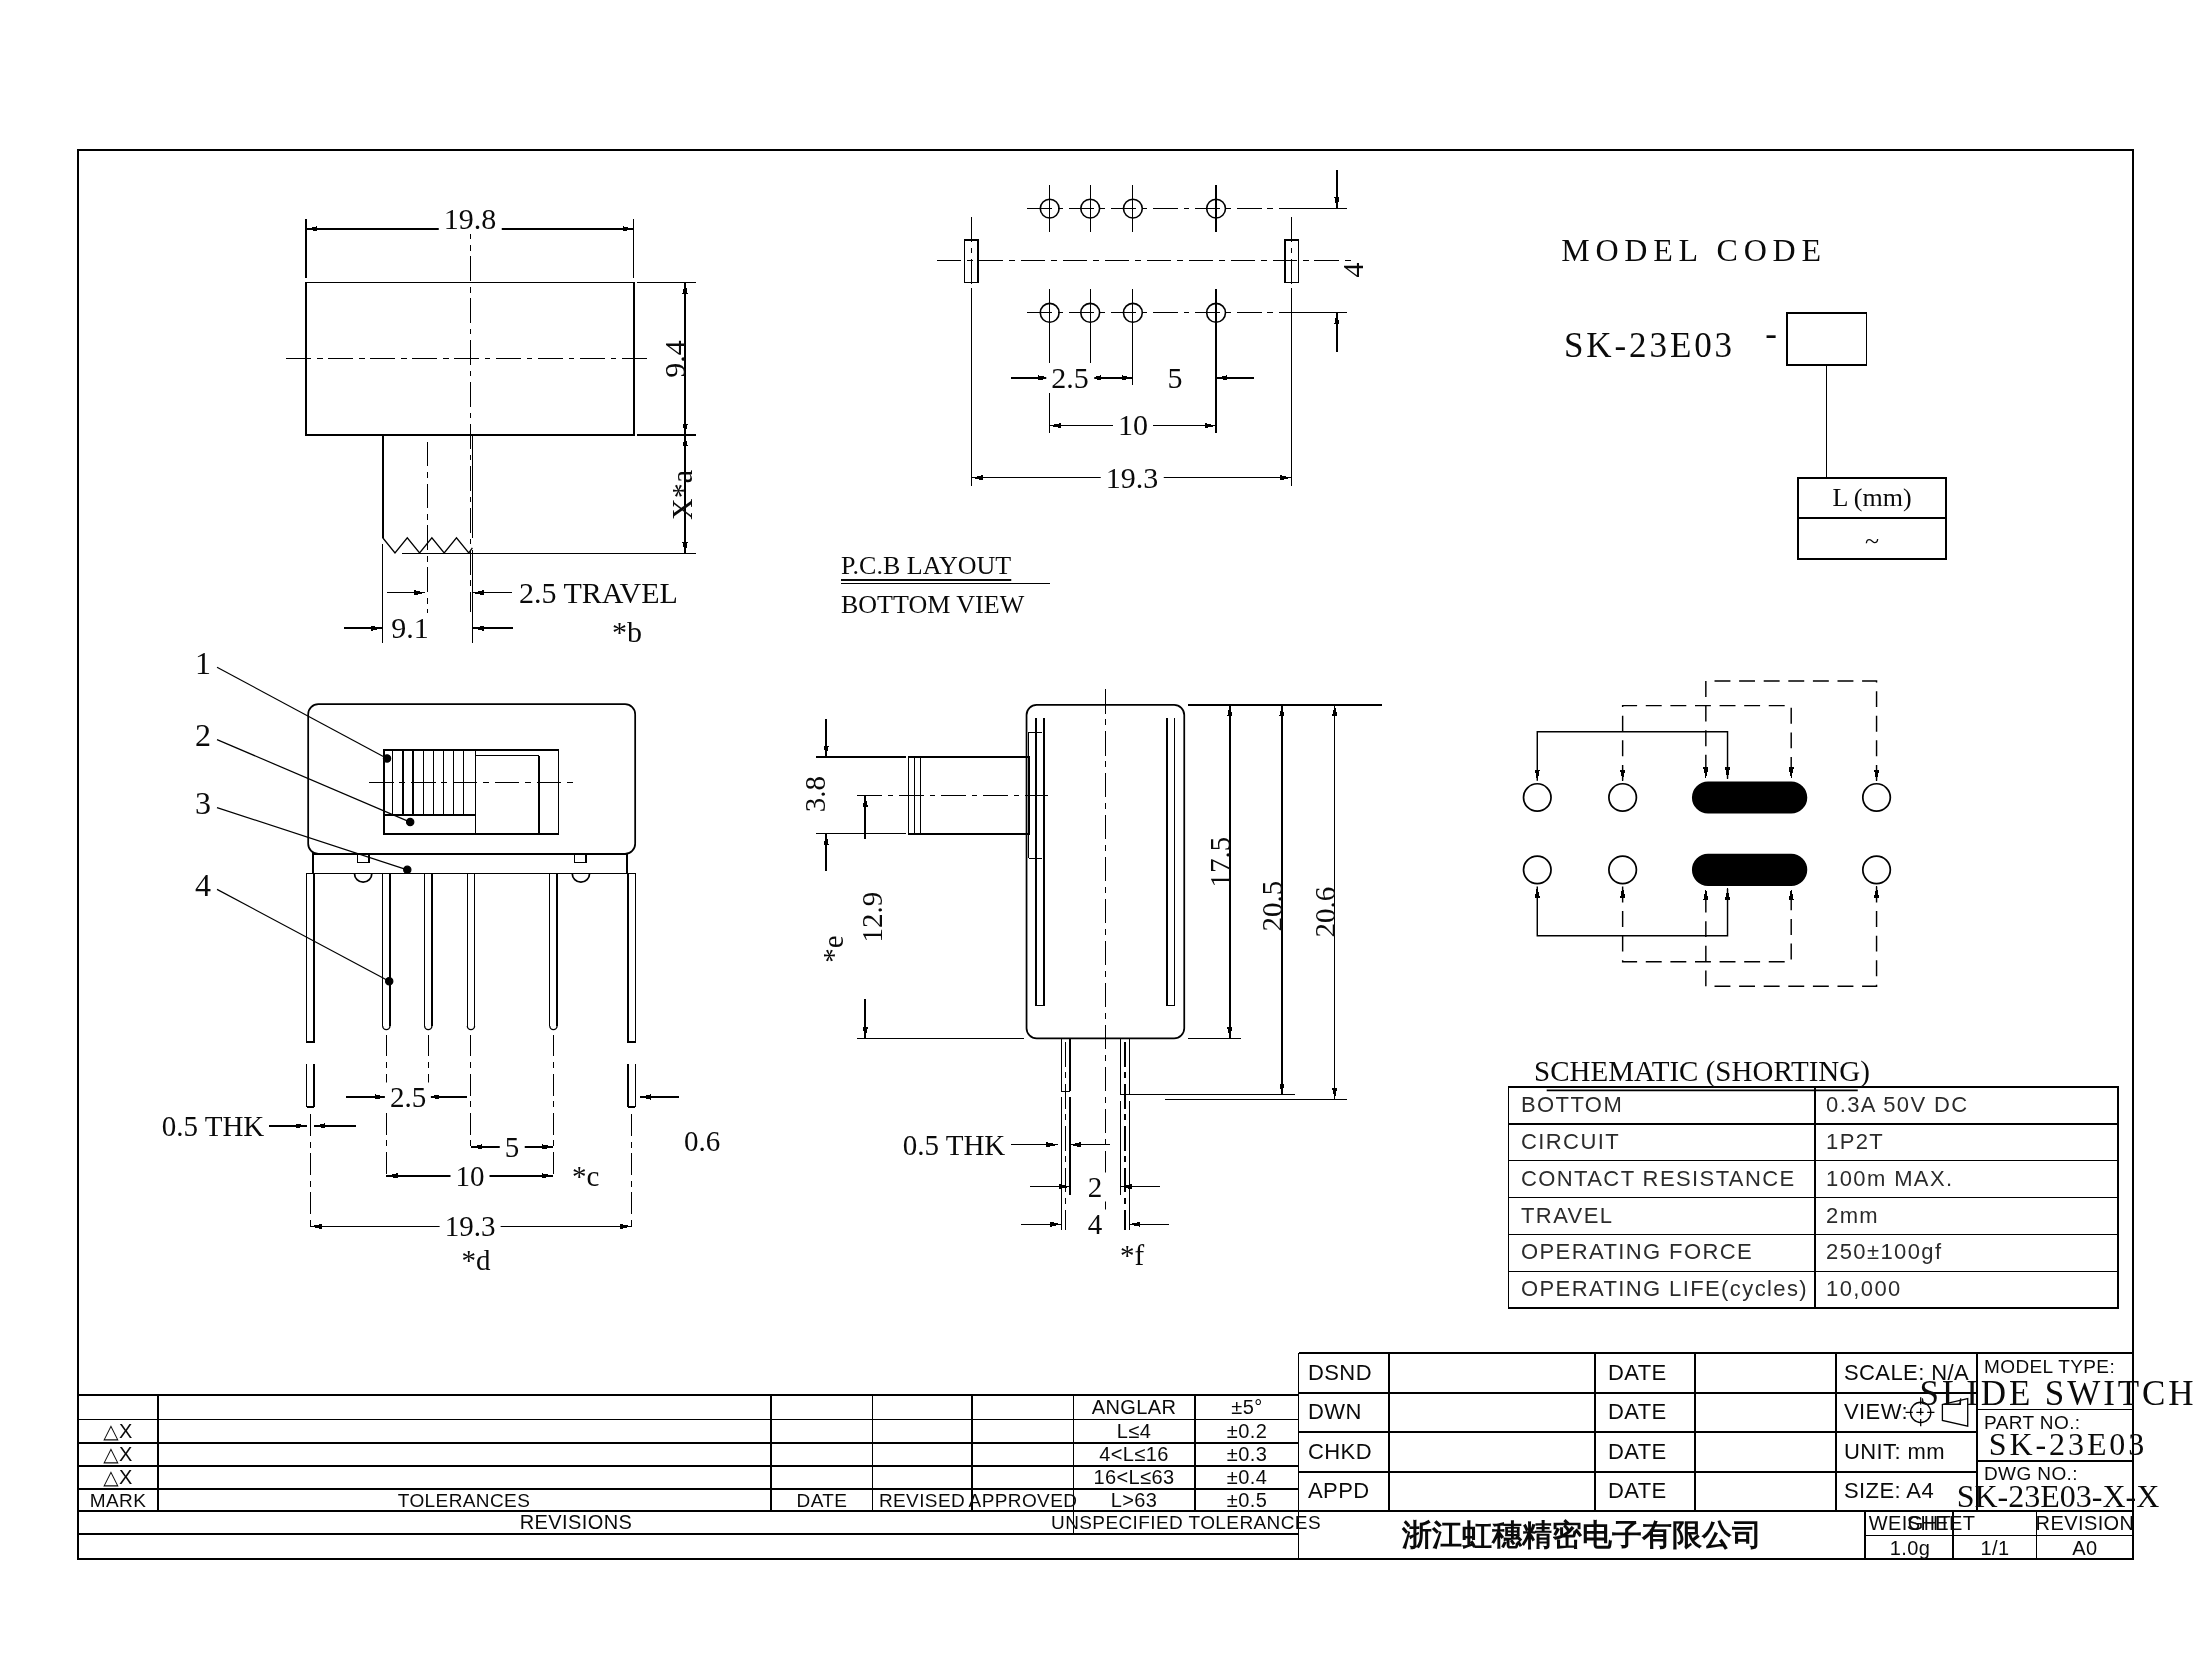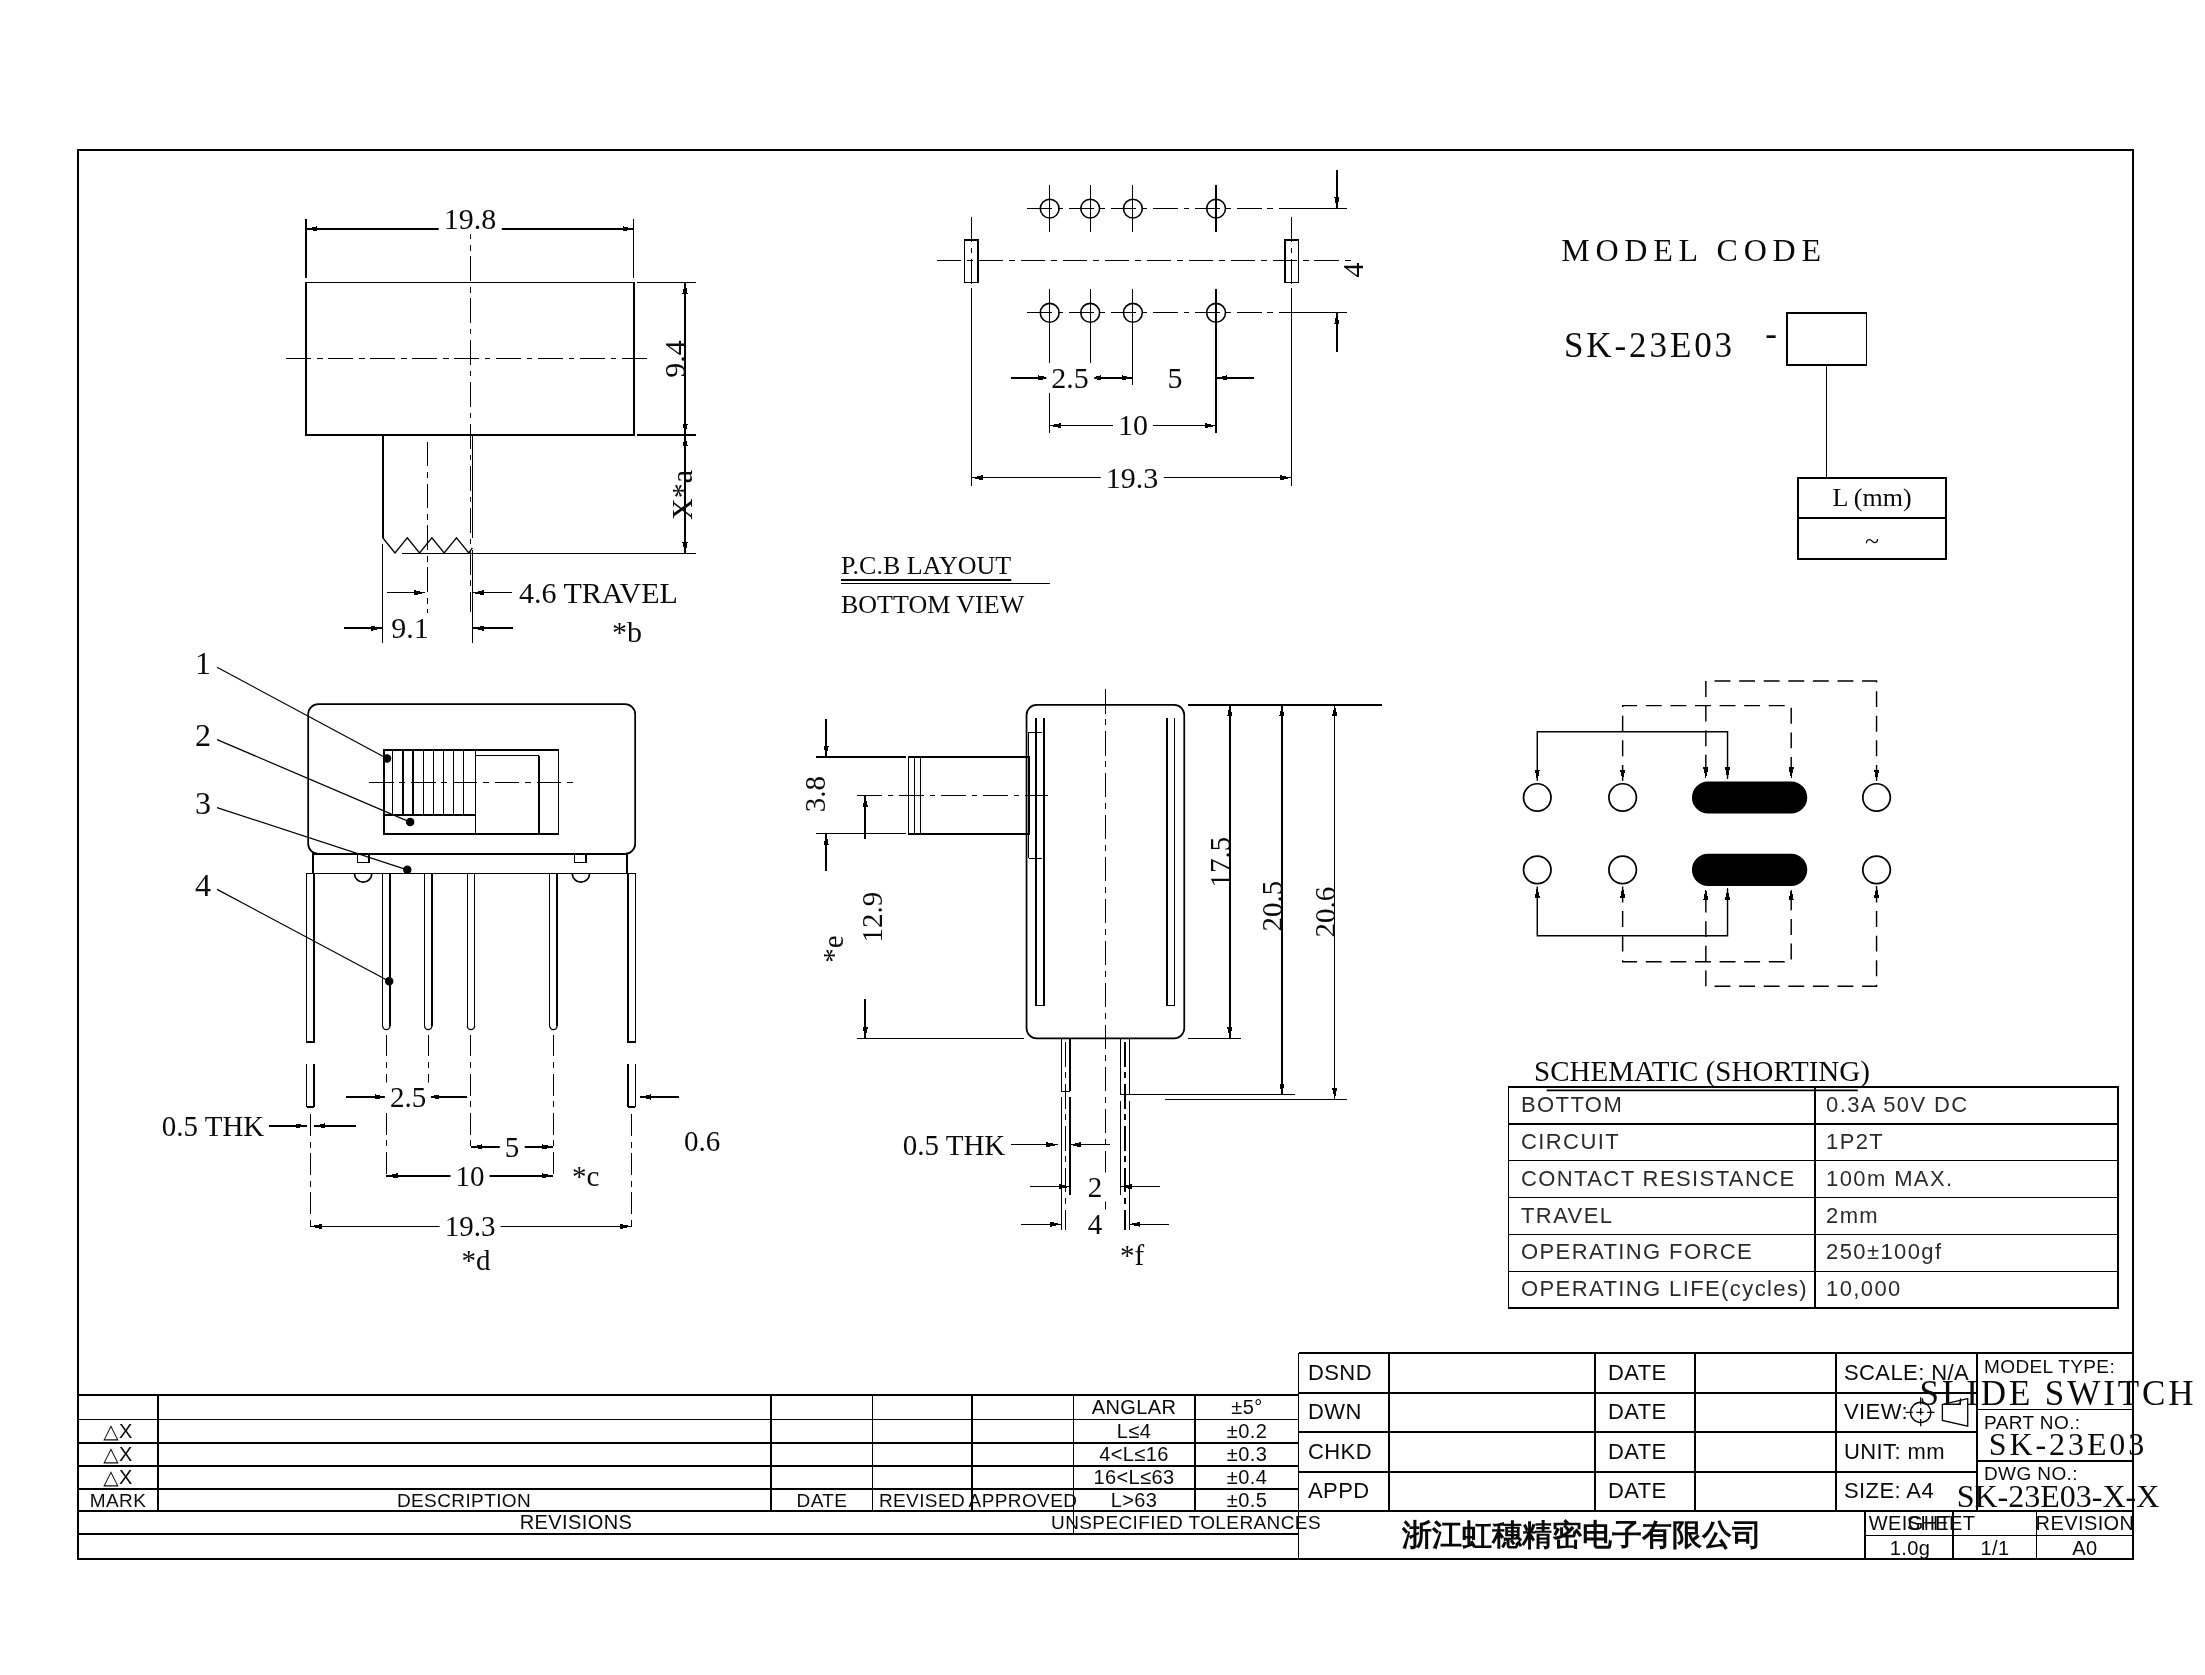--- a/index.html
+++ b/index.html
@@ -334,21 +334,21 @@
     <line x1="1206" y1="1928" x2="1206" y2="2088"></line>
     <line x1="1344" y1="1928" x2="1344" y2="2088"></line>
     <line x1="1484" y1="1928" x2="1484" y2="2120"></line>
     <line x1="1652" y1="1928" x2="1652" y2="2088"></line>
   </g>
 </svg>
 
 <div class="t wbg s42" style="left:470px;top:219px">19.8</div>
 <div class="t rt s42" style="left:675px;top:359px">9.4</div>
 <div class="t rt s42" style="left:682px;top:495px">X*a</div>
-<div class="t lt s42" style="left:519px;top:593px">4.6 TRAVEL</div>
+<div class="t lt s42" style="left:519px;top:593px">2.5 TRAVEL</div>
 <div class="t s42" style="left:627px;top:632px">*b</div>
 <div class="t wbg s42" style="left:410px;top:628px">9.1</div>
 
 <div class="t wbg s42" style="left:1070px;top:378px">2.5</div>
 <div class="t wbg s42" style="left:1175px;top:378px">5</div>
 <div class="t wbg s42" style="left:1133px;top:425px">10</div>
 <div class="t wbg s42" style="left:1132px;top:478px">19.3</div>
 <div class="t rt s42" style="left:1353px;top:270px">4</div>
 <div class="t lt s36 und" style="left:841px;top:566px">P.C.B LAYOUT</div>
 <div class="t lt s36" style="left:841px;top:605px">BOTTOM VIEW</div>
@@ -422,21 +422,21 @@
 <div class="t sans s28" style="left:1910px;top:1548px">1.0g</div>
 <div class="t sans s28" style="left:1941px;top:1523px">SHEET</div>
 <div class="t sans s28" style="left:1995px;top:1548px">1/1</div>
 <div class="t sans s28" style="left:2085px;top:1523px">REVISION</div>
 <div class="t sans s28" style="left:2085px;top:1548px">A0</div>
 
 <div class="t sans s28" style="left:118px;top:1431px">△X</div>
 <div class="t sans s28" style="left:118px;top:1454px">△X</div>
 <div class="t sans s28" style="left:118px;top:1477px">△X</div>
 <div class="t sans s26" style="left:118px;top:1500px">MARK</div>
-<div class="t sans s26" style="left:464px;top:1500px">DESCRIPTION</div>
+<div class="t sans s26" style="left:464px;top:1500px">TOLERANCES</div>
 <div class="t sans s26" style="left:822px;top:1500px">DATE</div>
 <div class="t sans s26" style="left:922px;top:1500px">REVISED</div>
 <div class="t sans s26" style="left:1023px;top:1500px">APPROVED</div>
 <div class="t sans s28" style="left:576px;top:1522px">REVISIONS</div>
 
 <div class="t sans s28" style="left:1134px;top:1407px">ANGLAR</div>
 <div class="t sans s28" style="left:1247px;top:1407px">±5°</div>
 <div class="t sans s28" style="left:1134px;top:1431px">L≤4</div>
 <div class="t sans s28" style="left:1247px;top:1431px">±0.2</div>
 <div class="t sans s28" style="left:1134px;top:1454px">4&lt;L≤16</div>

